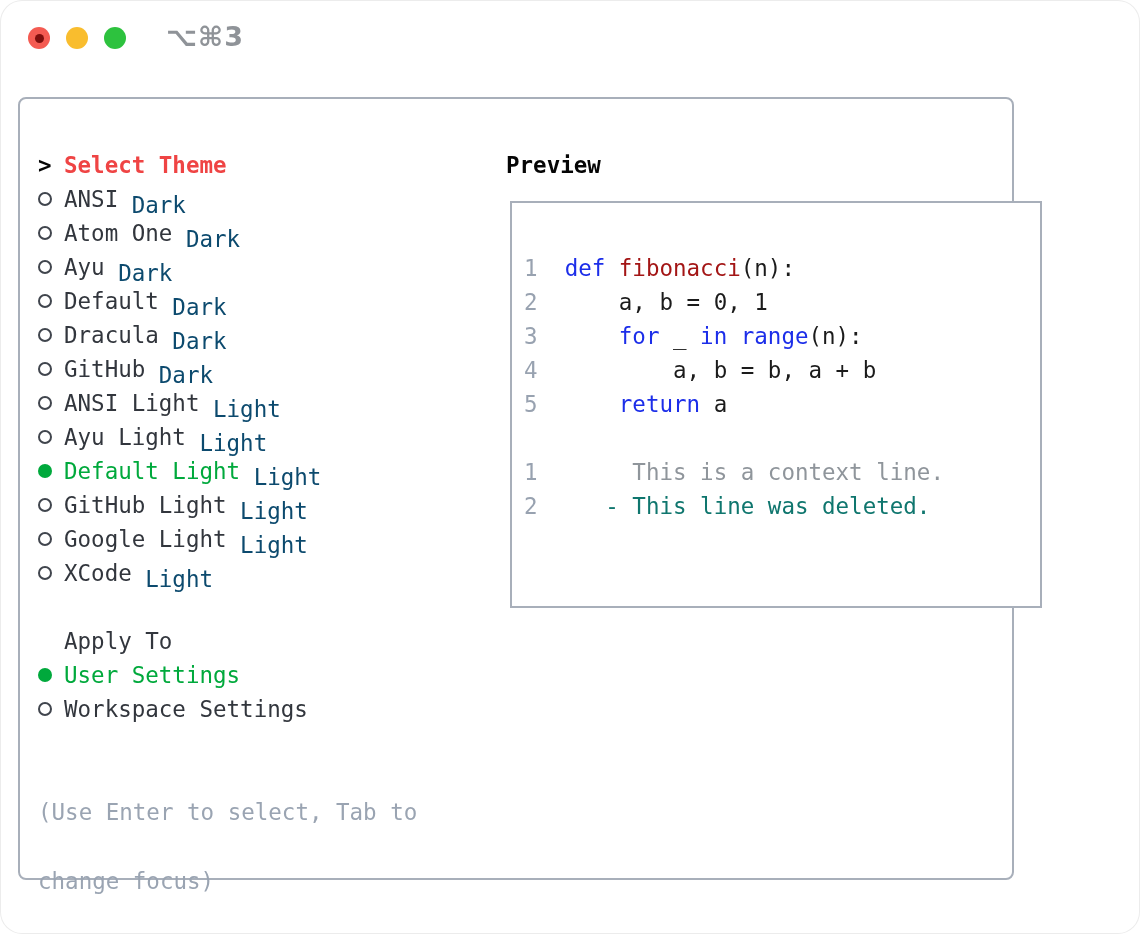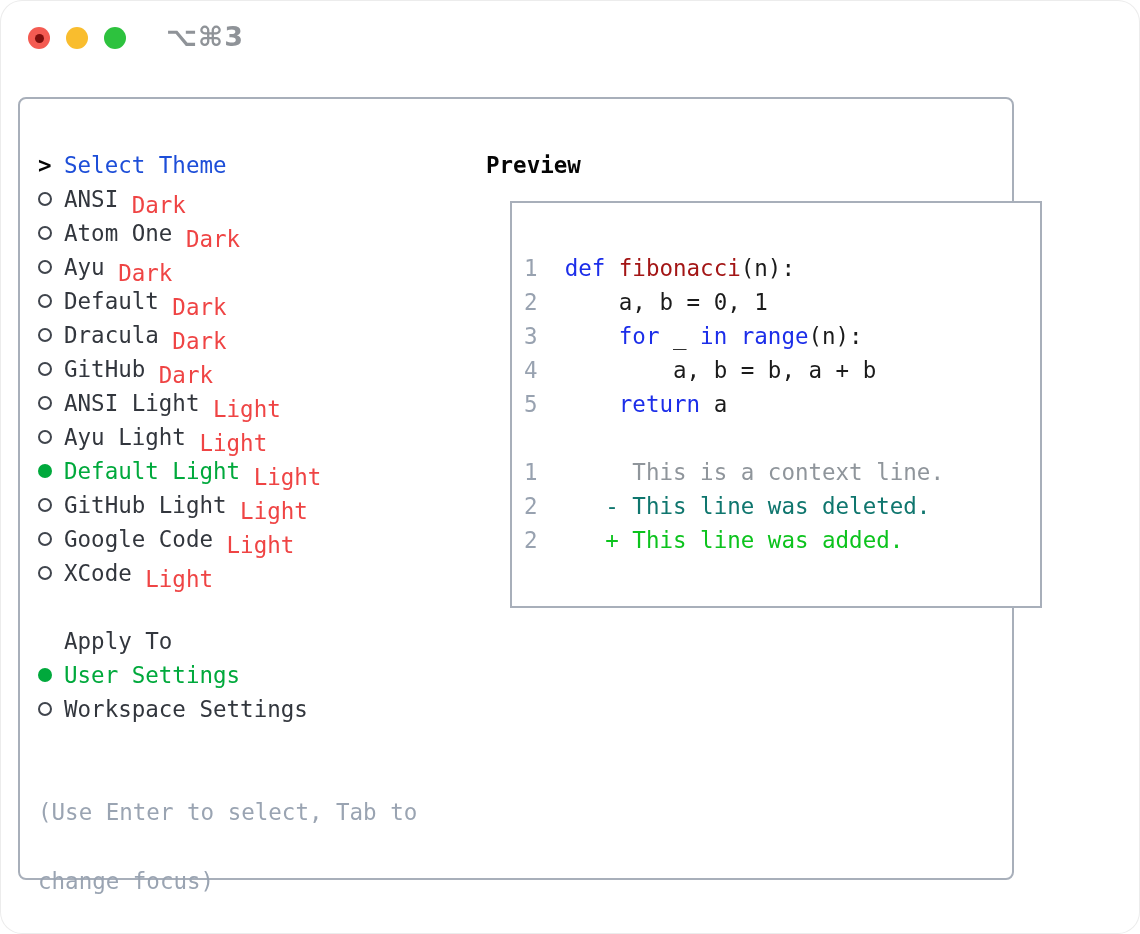--- a/index.html
+++ b/index.html
@@ -25,29 +25,29 @@
   .panel{
     position:absolute;left:18px;top:97px;width:996px;height:783px;box-sizing:border-box;
     border:2px solid #a8afba;border-radius:8px;background:#ffffff;
   }
   .col-left{position:absolute;left:18px;top:49px;font-size:22.5px;color:#32363d;}
   .row{display:flex;align-items:center;height:34px;line-height:34px;white-space:pre;}
   .marker{display:inline-flex;width:26px;flex:0 0 26px;align-items:center;}
   .circle{display:inline-block;width:14px;height:14px;border-radius:50%;box-sizing:border-box;border:2px solid #40454d;}
   .circle.filled{border:none;background:#00a93c;}
   .prompt{font-weight:bold;color:#050505;}
-  .hdr{font-weight:normal;color:#1d4ed8;}
+  .hdr{font-weight:bold;color:#ef4444;}
   .label{color:#32363d;text-align:center;}
-  .muted{color:#ef4444;margin-top:12px;}
+  .muted{color:#0c4a6e;margin-top:12px;}
   .row.selected .label{color:#00a93c;}
   .hint{color:#9aa4b2;height:34px;line-height:34px;white-space:pre;margin-top:35px;}
   .spacer{height:34px;}
   
   .preview-title{
-    position:absolute;left:466px;top:49px;height:34px;line-height:34px;
+    position:absolute;left:486px;top:49px;height:34px;line-height:34px;
     font-size:22.5px;font-weight:bold;color:#050505;
   }
   .preview-box{
     position:absolute;left:490px;top:102px;width:532px;height:407px;box-sizing:border-box;
     border:2px solid #a8afba;background:#ffffff;overflow:hidden;
   }
   .code{padding:48px 0 0 12px;font-size:22.5px;}
   .code-line{height:34px;line-height:34px;white-space:pre;}
   .ln{color:#98a2b0;}
   .pl{color:#1b1b1b;}
@@ -81,21 +81,21 @@
           <div class="row option"><span class="marker"><span class="circle"></span></span><span class="label">ANSI</span><span class="muted"> Dark</span></div>
           <div class="row option"><span class="marker"><span class="circle"></span></span><span class="label">Atom One</span><span class="muted"> Dark</span></div>
           <div class="row option"><span class="marker"><span class="circle"></span></span><span class="label">Ayu</span><span class="muted"> Dark</span></div>
           <div class="row option"><span class="marker"><span class="circle"></span></span><span class="label">Default</span><span class="muted"> Dark</span></div>
           <div class="row option"><span class="marker"><span class="circle"></span></span><span class="label">Dracula</span><span class="muted"> Dark</span></div>
           <div class="row option"><span class="marker"><span class="circle"></span></span><span class="label">GitHub</span><span class="muted"> Dark</span></div>
           <div class="row option"><span class="marker"><span class="circle"></span></span><span class="label">ANSI Light</span><span class="muted"> Light</span></div>
           <div class="row option"><span class="marker"><span class="circle"></span></span><span class="label">Ayu Light</span><span class="muted"> Light</span></div>
           <div class="row option selected"><span class="marker"><span class="circle filled"></span></span><span class="label">Default Light</span><span class="muted"> Light</span></div>
           <div class="row option"><span class="marker"><span class="circle"></span></span><span class="label">GitHub Light</span><span class="muted"> Light</span></div>
-          <div class="row option"><span class="marker"><span class="circle"></span></span><span class="label">Google Code</span><span class="muted"> Light</span></div>
+          <div class="row option"><span class="marker"><span class="circle"></span></span><span class="label">Google Light</span><span class="muted"> Light</span></div>
           <div class="row option"><span class="marker"><span class="circle"></span></span><span class="label">XCode</span><span class="muted"> Light</span></div>
         </div>
 
       <div class="spacer"></div>
 
       <div class="row">
         <span class="marker"></span>
         <span class="label">Apply To</span>
       </div>
 
@@ -115,18 +115,17 @@
     <div class="preview-box">
       <div class="code">
           <div class="code-line"><span class="ln">1</span><span class="pl">  </span><span class="kw">def</span><span class="pl"> </span><span class="fn">fibonacci</span><span class="pl">(n):</span></div>
           <div class="code-line"><span class="ln">2</span><span class="pl">      a, b = 0, 1</span></div>
           <div class="code-line"><span class="ln">3</span><span class="pl">      </span><span class="kw">for</span><span class="pl"> _ </span><span class="kw">in</span><span class="pl"> </span><span class="kw">range</span><span class="pl">(n):</span></div>
           <div class="code-line"><span class="ln">4</span><span class="pl">          a, b = b, a + b</span></div>
           <div class="code-line"><span class="ln">5</span><span class="pl">      </span><span class="kw">return</span><span class="pl"> a</span></div>
           <div class="code-line"></div>
           <div class="code-line"><span class="ln">1</span><span class="ctx">       This is a context line.</span></div>
           <div class="code-line"><span class="ln">2</span><span class="del">     - This line was deleted.</span></div>
-          <div class="code-line"><span class="ln">2</span><span class="add">     + This line was added.</span></div>
         </div>
     </div>
 
   </div>
 </div>
 
 </body></html>

